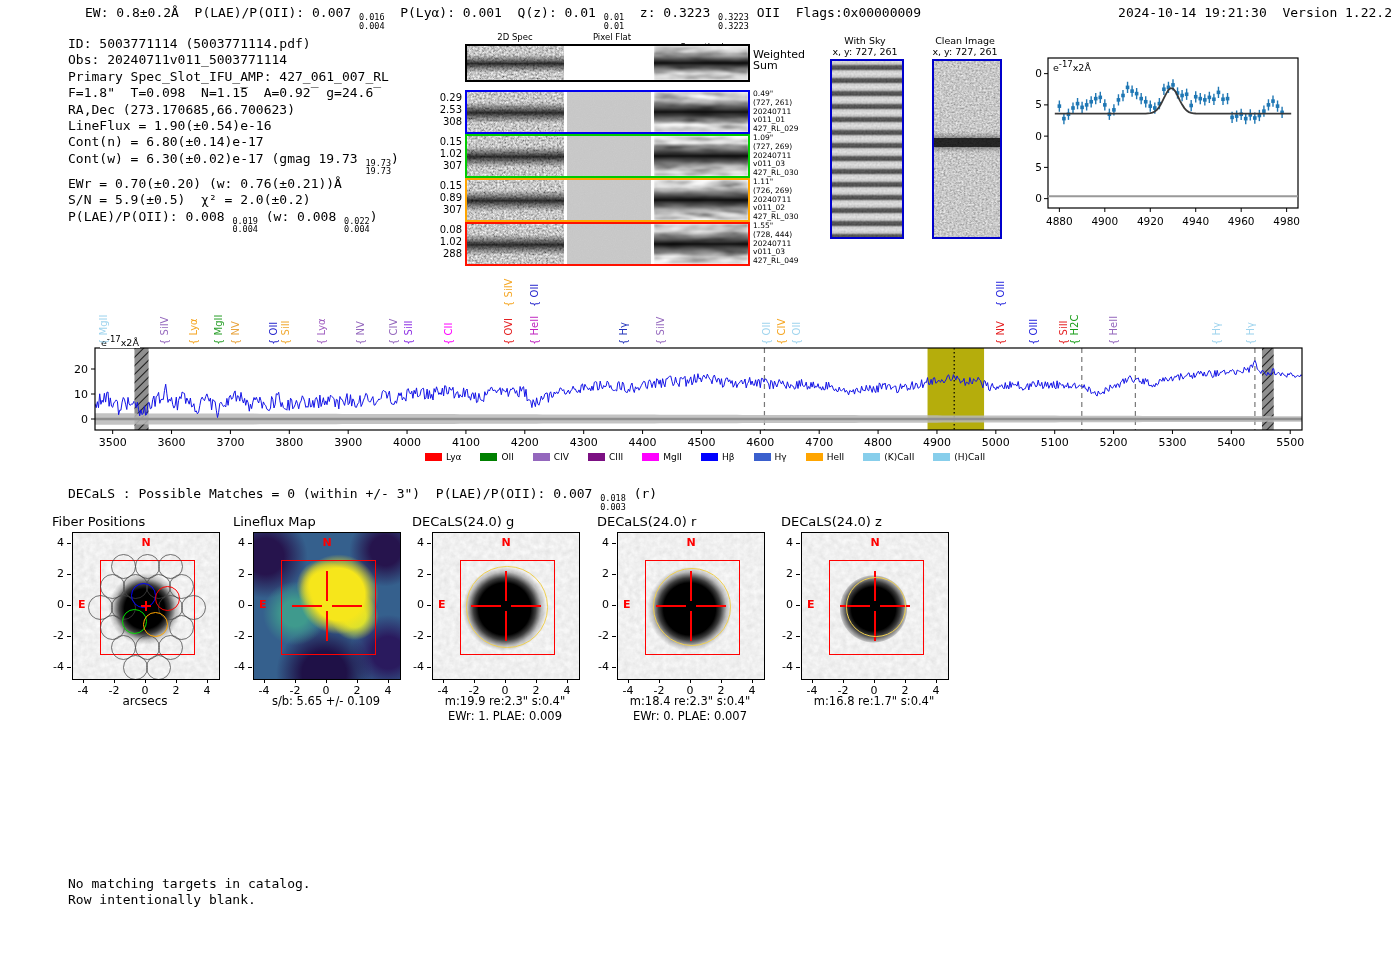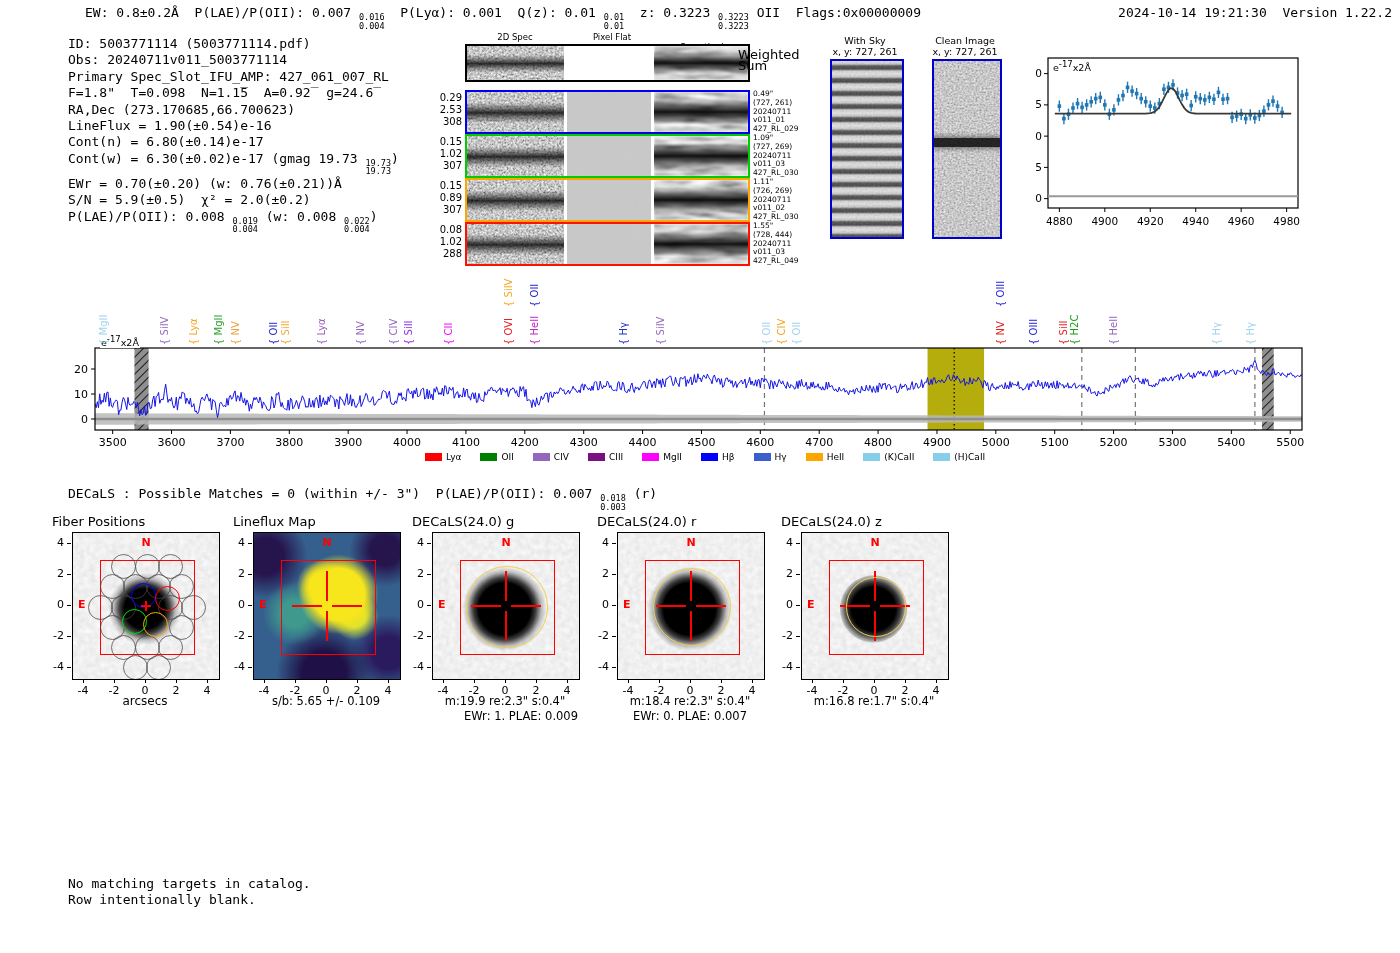--- a/index.html
+++ b/index.html
@@ -88,21 +88,21 @@
                 <feFuncB type="linear" slope="1.8" intercept="-0.3"></feFuncB>
                 <feFuncA type="linear" slope="0" intercept="1"></feFuncA>
               </feComponentTransfer>
               <feGaussianBlur stdDeviation="1.2"></feGaussianBlur>
             </filter>
             <rect width="100%" height="100%" opacity="1" filter="url(#nf2)"></rect>
           </svg>
           <div class="b-strong"></div>
         </div>
       </div>
-      <div style="position: absolute; left: 318px; top: 24px; font-size: 13px; line-height: 10.5px; white-space: pre;">Weighted
+      <div style="position: absolute; left: 333px; top: 24px; font-size: 11px; line-height: 10.5px; white-space: pre;">Weighted
 Sum</div>
       <div style="position: absolute; left: 45px; top: 64px; width: 281px; height: 40px; border: 2px solid rgb(0, 0, 238); display: flex; gap: 3px; background: rgb(255, 255, 255);">
         <div class="cell" style="width: 97px;">
           <svg width="100%" height="100%" preserveAspectRatio="none" style="position:absolute;inset:0">
             <filter id="nf3" x="0" y="0" width="100%" height="100%">
               <feTurbulence type="fractalNoise" baseFrequency="0.45 0.5" numOctaves="3" seed="28" stitchTiles="stitch"></feTurbulence>
               <feColorMatrix type="saturate" values="0"></feColorMatrix>
               <feComponentTransfer>
                 <feFuncR type="linear" slope="1.5" intercept="-0.18"></feFuncR>
                 <feFuncG type="linear" slope="1.5" intercept="-0.18"></feFuncG>
@@ -786,21 +786,21 @@
       <div class="ticklbl" style="left: 400px; top: 598px; width: 24px; text-align: right;">0</div>
       <div style="position: absolute; left: 536px; top: 679px; width: 1px; height: 4px; background: rgb(0, 0, 0);"></div>
       <div class="ticklbl" style="left: 524px; top: 684px; width: 24px; text-align: center;">2</div>
       <div style="position: absolute; left: 427px; top: 574px; width: 4px; height: 1px; background: rgb(0, 0, 0);"></div>
       <div class="ticklbl" style="left: 400px; top: 567px; width: 24px; text-align: right;">2</div>
       <div style="position: absolute; left: 567px; top: 679px; width: 1px; height: 4px; background: rgb(0, 0, 0);"></div>
       <div class="ticklbl" style="left: 555px; top: 684px; width: 24px; text-align: center;">4</div>
       <div style="position: absolute; left: 427px; top: 543px; width: 4px; height: 1px; background: rgb(0, 0, 0);"></div>
       <div class="ticklbl" style="left: 400px; top: 536px; width: 24px; text-align: right;">4</div>
       <div class="pcap" style="left: 392px; top: 694px; width: 226px;">m:19.9  re:2.3"  s:0.4"</div>
-      <div class="pcap" style="left: 408px; top: 709px; width: 226px;">EWr: 1. PLAE: 0.009</div>
+      <div class="pcap" style="left: 392px; top: 709px; width: 226px;">EWr: 1. PLAE: 0.009</div>
       <div class="ptitle" style="left: 597px; top: 514px; width: 186px;">DECaLS(24.0) r</div>
       <div style="position: absolute; left: 617px; top: 532px; width: 146px; height: 146px; overflow: hidden; border: 1px solid rgb(0, 0, 0);">
         <svg width="100%" height="100%" preserveAspectRatio="none" style="position:absolute;inset:0">
           <filter id="nf19" x="0" y="0" width="100%" height="100%">
             <feTurbulence type="fractalNoise" baseFrequency="0.18 0.18" numOctaves="3" seed="140" stitchTiles="stitch"></feTurbulence>
             <feColorMatrix type="saturate" values="0"></feColorMatrix>
             <feComponentTransfer>
               <feFuncR type="linear" slope="0.3" intercept="0.72"></feFuncR>
               <feFuncG type="linear" slope="0.3" intercept="0.72"></feFuncG>
               <feFuncB type="linear" slope="0.3" intercept="0.72"></feFuncB>

